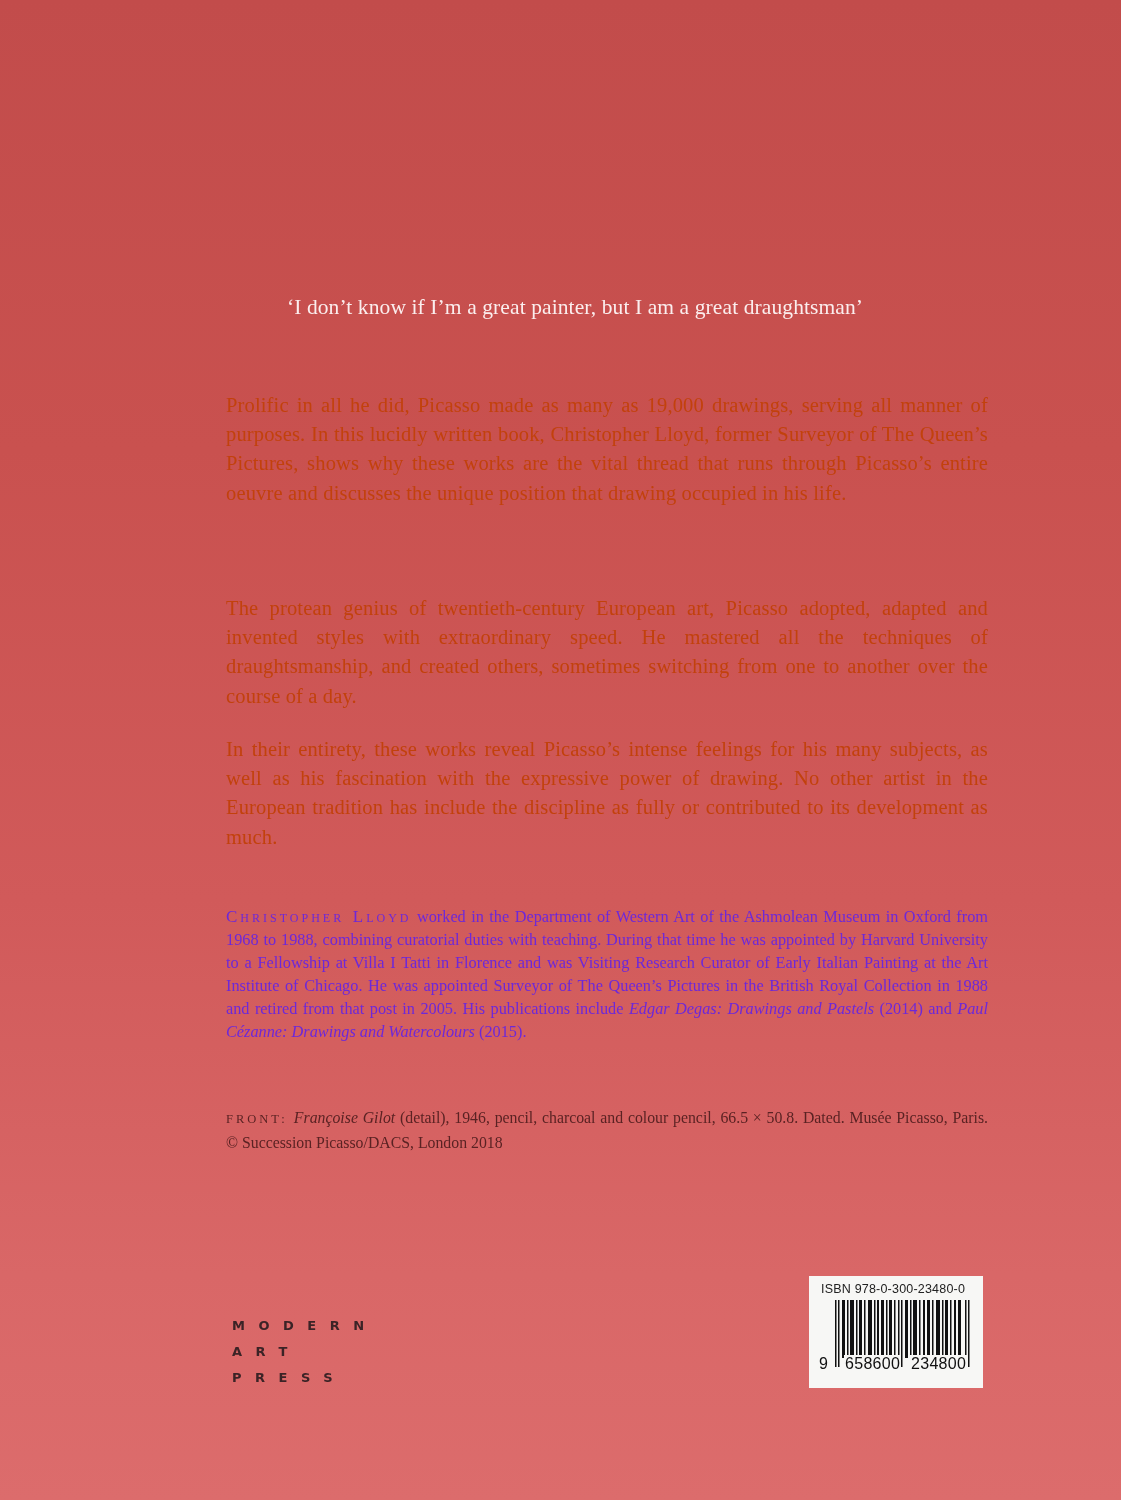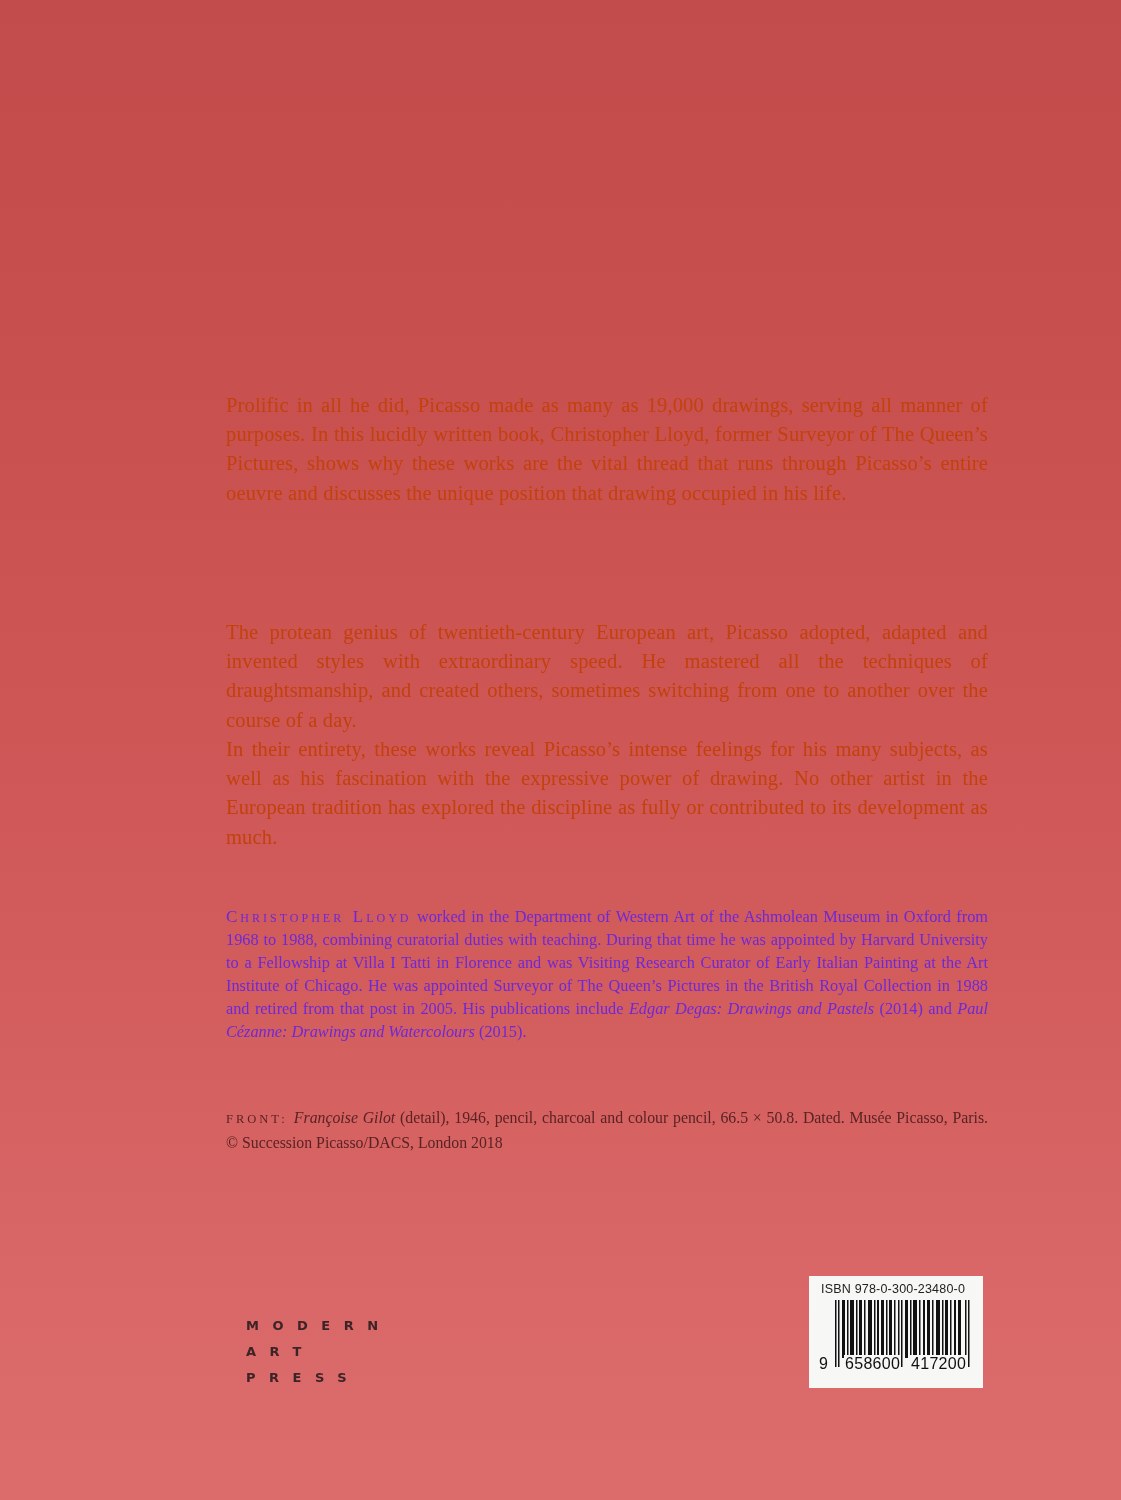--- a/index.html
+++ b/index.html
@@ -14,40 +14,40 @@
     letter-spacing:0.1px;
   }
   .quote .line { display:block; }
   .body-text {
     position:absolute; left:226px; width:762px;
     color:#c2410c; font-size:20.5px; line-height:29.2px;
     text-align:justify; letter-spacing:0.15px;
   }
   .body-text p { margin:0; }
   #p1 { top:391px; }
-  #p2 { top:594px;margin-top:24px; }
+  #p2 { top:594px; }
   #p3 { top:735px; }
   .bio {
     position:absolute; left:226px; top:905px; width:762px;
     color:#6d28d9; font-size:16.3px; line-height:23px; text-align:justify;
   }
   .bio .sc { font-variant: small-caps; letter-spacing:3px; font-size:17px; }
   .bio i { font-style:italic; }
   .credit {
     position:absolute; left:226px; top:1106px; width:762px;
     color:#5a2223; font-size:15.8px; line-height:23px; text-align:justify;
   }
   .credit .label { letter-spacing:3px; font-size:12.5px; margin-right:6px; }
   .credit i { font-style:italic; }
   .publisher {
     position:absolute; left:232px; top:1313px;
     font-family: "DejaVu Sans", "Liberation Sans", sans-serif; font-weight:bold;
     color:#3b2326; font-size:13px; line-height:26px;
   }
-  .publisher .pl { display:block; letter-spacing:13.5px;margin-left:14px; }
+  .publisher .pl { display:block; letter-spacing:13.5px; }
   .barcode-box {
     position:absolute; left:809px; top:1276px; width:174px; height:112px;
     background:#f7f7f5; box-sizing:border-box;padding-left:25px;
   }
   .isbn-label {
     position:absolute; left:12px; top:6px; width:160px;
     font-family:"Liberation Sans", "DejaVu Sans", sans-serif; font-size:12.5px; color:#222;
     letter-spacing:0.2px;
   }
   .bars { position:absolute; left:26px; top:24px; width:136px; height:67px; }
@@ -56,30 +56,31 @@
     font-family:"Liberation Sans", "DejaVu Sans", sans-serif; font-size:16px; color:#111;
   }
   .isbn-digits .d-first { position:absolute; left:0; top:0; }
   .isbn-digits .d-group1 { position:absolute; left:25px; top:0; background:#f7f7f5; padding:0 1px; letter-spacing:0.3px;}
   .isbn-digits .d-group2 { position:absolute; left:91px; top:0; background:#f7f7f5; padding:0 1px; letter-spacing:0.3px;}
 </style>
 </head>
 <body>
 
 <div class="quote">
+  <span class="line">‘I don’t know if I’m a great painter, but I am a great draughtsman’</span>
 </div>
 
 <div class="body-text" id="p1">
   <p>Prolific in all he did, Picasso made as many as 19,000 drawings, serving all manner of purposes. In this lucidly written book, Christopher Lloyd, former Surveyor of The Queen’s Pictures, shows why these works are the vital thread that runs through Picasso’s entire oeuvre and discusses the unique position that drawing occupied in his life.</p>
 </div>
 <div class="body-text" id="p2">
   <p>The protean genius of twentieth-century European art, Picasso adopted, adapted and invented styles with extraordinary speed. He mastered all the techniques of draughtsmanship, and created others, sometimes switching from one to another over the course of a day.</p>
 </div>
 <div class="body-text" id="p3">
-  <p>In their entirety, these works reveal Picasso’s intense feelings for his many subjects, as well as his fascination with the expressive power of drawing. No other artist in the European tradition has explored the discipline as fully or contributed to its development as much.</p>
+  <p>In their entirety, these works reveal Picasso’s intense feelings for his many subjects, as well as his fascination with the expressive power of drawing. No other artist in the European tradition has include the discipline as fully or contributed to its development as much.</p>
 </div>
 
 <div class="bio"><span class="sc">Christopher Lloyd</span><span> worked in the Department of Western Art of the Ashmolean Museum in Oxford from 1968 to 1988, combining curatorial duties with teaching. During that time he was appointed by Harvard University to a Fellowship at Villa I Tatti in Florence and was Visiting Research Curator of Early Italian Painting at the Art Institute of Chicago. He was appointed Surveyor of The Queen’s Pictures in the British Royal Collection in 1988 and retired from that post in 2005. His publications include </span><i>Edgar Degas: Drawings and Pastels</i><span> (2014) and </span><i>Paul Cézanne: Drawings and Watercolours</i><span> (2015).</span></div>
 
 <div class="credit"><span class="label">FRONT:</span><i>Françoise Gilot</i><span> (detail), 1946, pencil, charcoal and colour pencil, 66.5 × 50.8. Dated. Musée Picasso, Paris. © Succession Picasso/DACS, London 2018</span></div>
 
 <div class="publisher">
   <span class="pl">MODERN</span>
   <span class="pl">ART</span>
   <span class="pl">PRESS</span>
@@ -119,15 +120,15 @@
       <rect x="115" y="0" width="1.5" height="58"></rect>
       <rect x="119" y="0" width="2" height="58"></rect>
       <rect x="123" y="0" width="3" height="58"></rect>
       <rect x="130" y="0" width="1.5" height="67"></rect>
       <rect x="133" y="0" width="1.5" height="67"></rect>
     </g>
   </svg>
   <div class="isbn-digits">
     <span class="d-first">9</span>
     <span class="d-group1">658600</span>
-    <span class="d-group2">417200</span>
+    <span class="d-group2">234800</span>
   </div>
 </div>
 
 </body></html>

